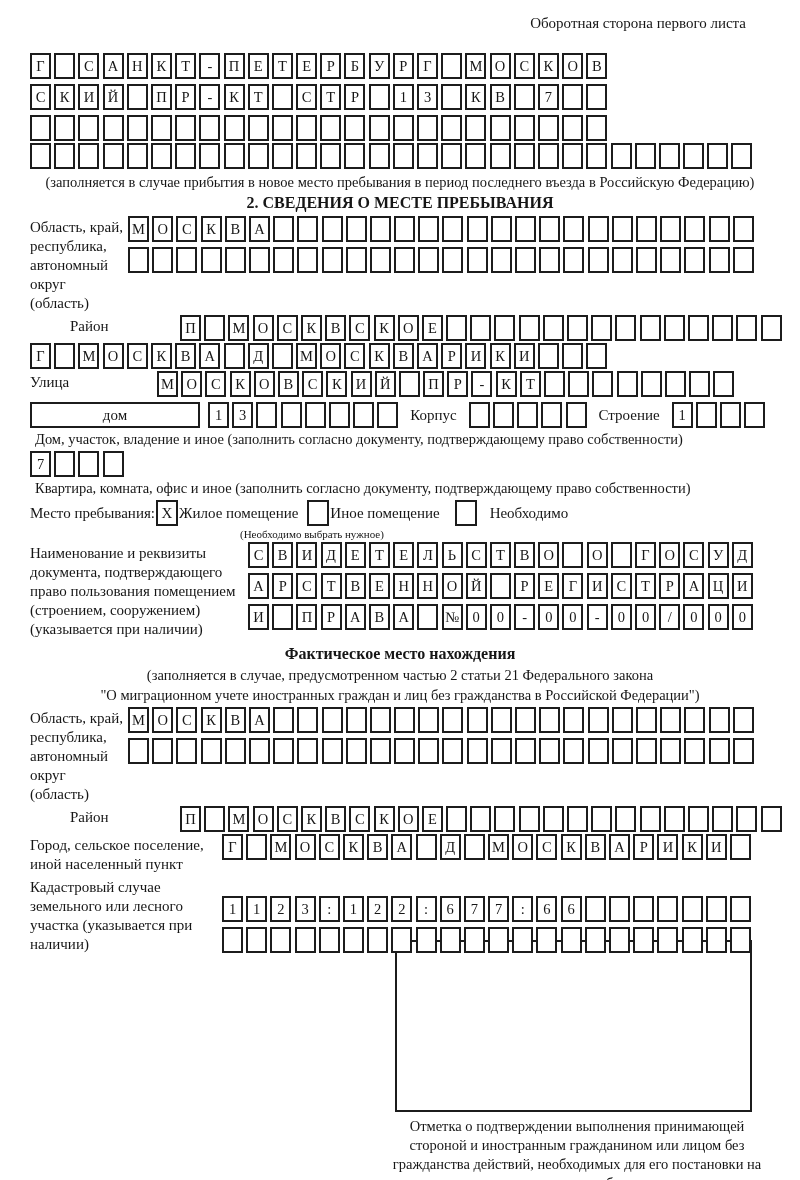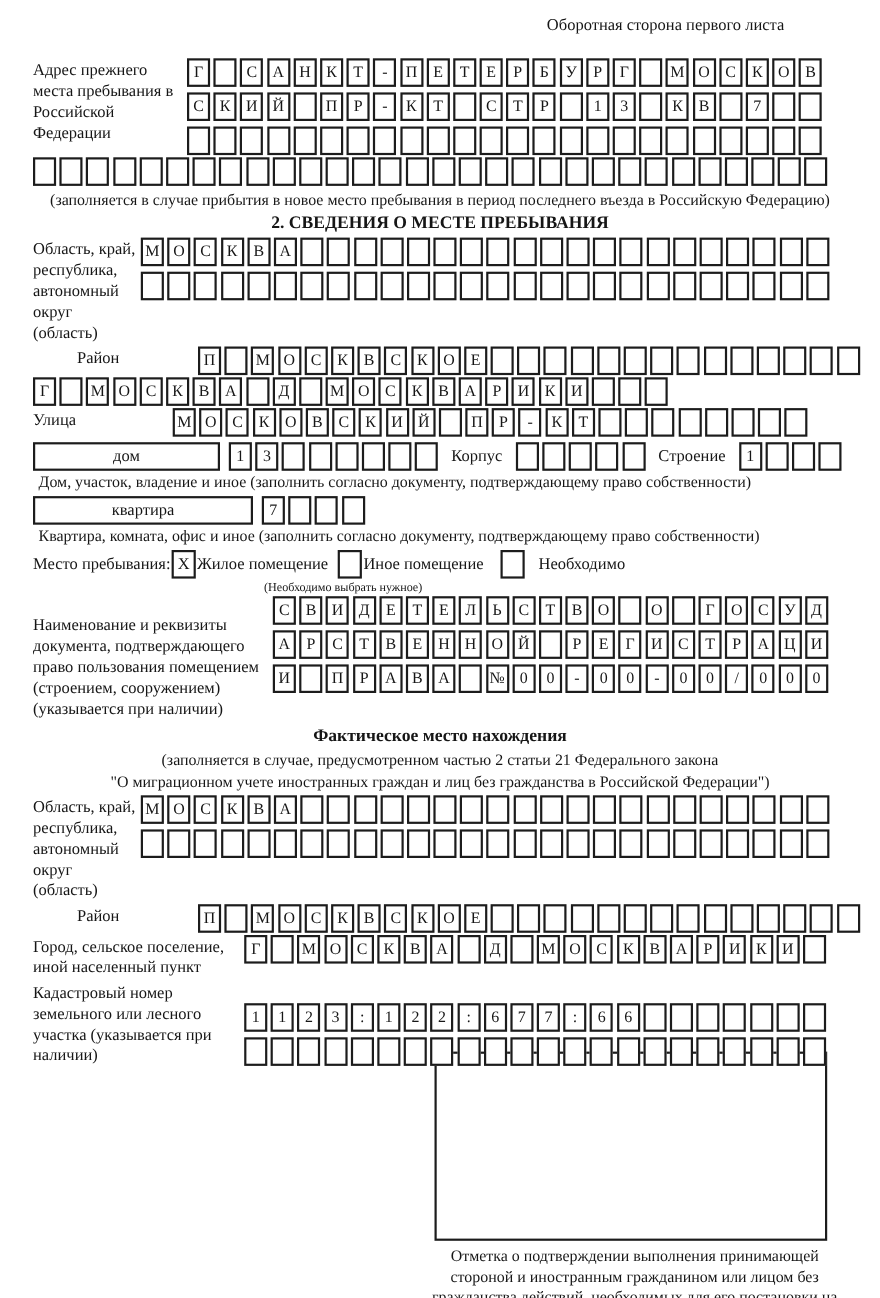--- a/index.html
+++ b/index.html
@@ -1,32 +1,32 @@
 <!DOCTYPE html>
 <html><head>
 <meta charset="utf-8">
 <style>
   html,body{margin:0;padding:0;}
   body{
     width:800px;height:1180px;background:#ffffff;color:#161616;
     font-family:"Liberation Serif","DejaVu Serif",serif;
     overflow:hidden;position:relative;
   }
-  .hdr{padding-top:14px;padding-right:87px;text-align:right;font-size:15px;line-height:19px;}
+  .hdr{padding-top:14px;padding-right:54px;text-align:right;font-size:15px;line-height:19px;}
   .field{display:flex;margin-left:30px;}
   .flabel{font-size:15px;line-height:19px;flex:0 0 auto;padding-top:2px;}
   .rows{display:flex;flex-direction:column;gap:5px;}
   .grid{display:flex;gap:3.2px;}
   .cell{
     flex:0 0 21px;width:21px;height:26px;box-sizing:border-box;
     border:2px solid #1c1c1c;display:inline-flex;align-items:center;justify-content:center;
     font-size:14.5px;line-height:1;background:#fff;
   }
   .w140{width:140px;} .w98{width:98px;} .w110{width:110px;margin-left:40px;} .w127{width:127px;}
-  .w218{width:218px;margin-top:16px;} .w192{width:192px;}
+  .w218{width:218px;} .w192{width:192px;}
   .fullrow{margin:2px 0 0 30px;}
   .note{font-size:14.5px;line-height:18px;text-align:center;margin-top:4px;}
   .note-left{font-size:14.5px;line-height:18px;margin:2px 0 0 35px;}
   .sect-title{font-size:16px;font-weight:bold;text-align:center;margin-top:3px;}
   .houserow{display:flex;align-items:center;margin:5px 1px 0 30px;gap:8px;}
   .namebox{height:26px;box-sizing:border-box;border:2px solid #1c1c1c;display:flex;
     align-items:center;justify-content:center;font-size:15px;}
   .dombox{width:170px;} .kvbox{width:200px;}
   .inlbl{font-size:15px;padding:0 4px;}
   .stayrow{display:flex;align-items:center;margin:3px 0 0 30px;gap:1px;font-size:15px;}
@@ -38,21 +38,20 @@
   .stamp-box{width:357px;height:172px;box-sizing:border-box;border:2.5px solid #1c1c1c;background:#fff;}
   .stamp-cap{width:392px;margin-left:-14px;margin-top:5px;font-size:14.5px;line-height:19px;text-align:center;}
   .mt2{margin-top:2px;} .mt4{margin-top:4px;} .mt6{margin-top:6px;}
 </style>
 </head>
 <body>
 
 <div class="hdr">Оборотная сторона первого листа</div>
 
 <div class="field mt4" style="margin-top:20px;">
-  <div class="flabel w140">Адрес прежнего места пребывания в Российской Федерации</div>
   <div class="rows">
     <div class="grid">
         <span class="cell">Г</span>
         <span class="cell"></span>
         <span class="cell">С</span>
         <span class="cell">А</span>
         <span class="cell">Н</span>
         <span class="cell">К</span>
         <span class="cell">Т</span>
         <span class="cell">-</span>
@@ -339,21 +338,20 @@
   <div class="grid">
       <span class="cell">1</span>
       <span class="cell"></span>
       <span class="cell"></span>
       <span class="cell"></span>
     </div>
 </div>
 <div class="note-left">Дом, участок, владение и иное (заполнить согласно документу, подтверждающему право собственности)</div>
 
 <div class="houserow" style="margin-top:3px;">
-  <div class="namebox kvbox">квартира</div>
   <div class="grid">
       <span class="cell">7</span>
       <span class="cell"></span>
       <span class="cell"></span>
       <span class="cell"></span>
     </div>
 </div>
 <div class="note-left">Квартира, комната, офис и иное (заполнить согласно документу, подтверждающему право собственности)</div>
 
 <div class="stayrow">
@@ -561,21 +559,21 @@
       <span class="cell">А</span>
       <span class="cell">Р</span>
       <span class="cell">И</span>
       <span class="cell">К</span>
       <span class="cell">И</span>
       <span class="cell"></span>
     </div>
 </div>
 
 <div class="field mt2">
-  <div class="flabel w192">Кадастровый номер земельного или лесного участка (указывается при наличии)</div>
+  <div class="flabel w192">Кадастровый случае земельного или лесного участка (указывается при наличии)</div>
   <div class="rows" style="padding-top:20px;">
     <div class="grid">
         <span class="cell">1</span>
         <span class="cell">1</span>
         <span class="cell">2</span>
         <span class="cell">3</span>
         <span class="cell">:</span>
         <span class="cell">1</span>
         <span class="cell">2</span>
         <span class="cell">2</span>

